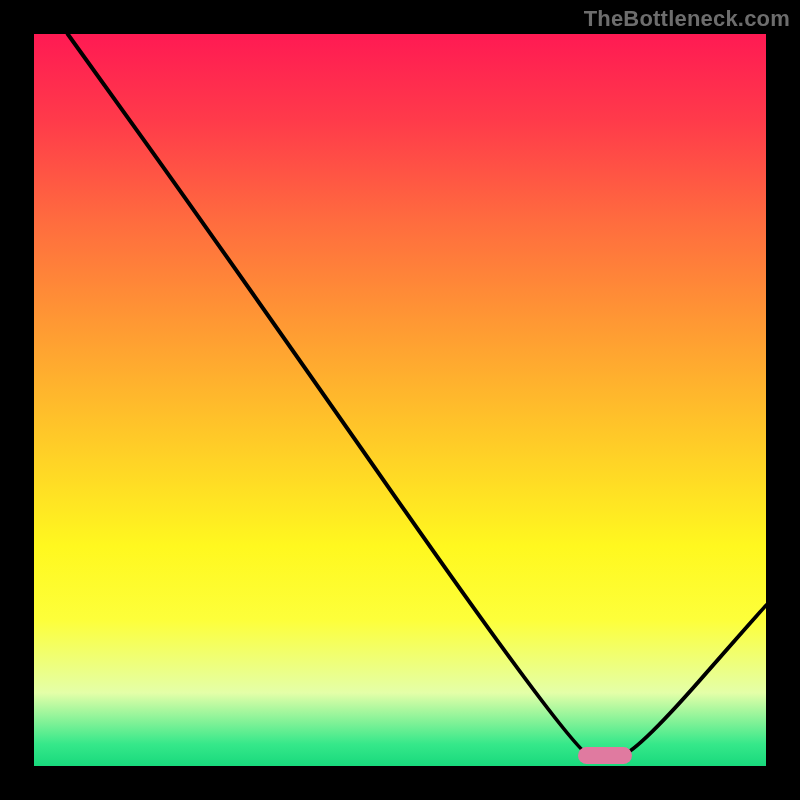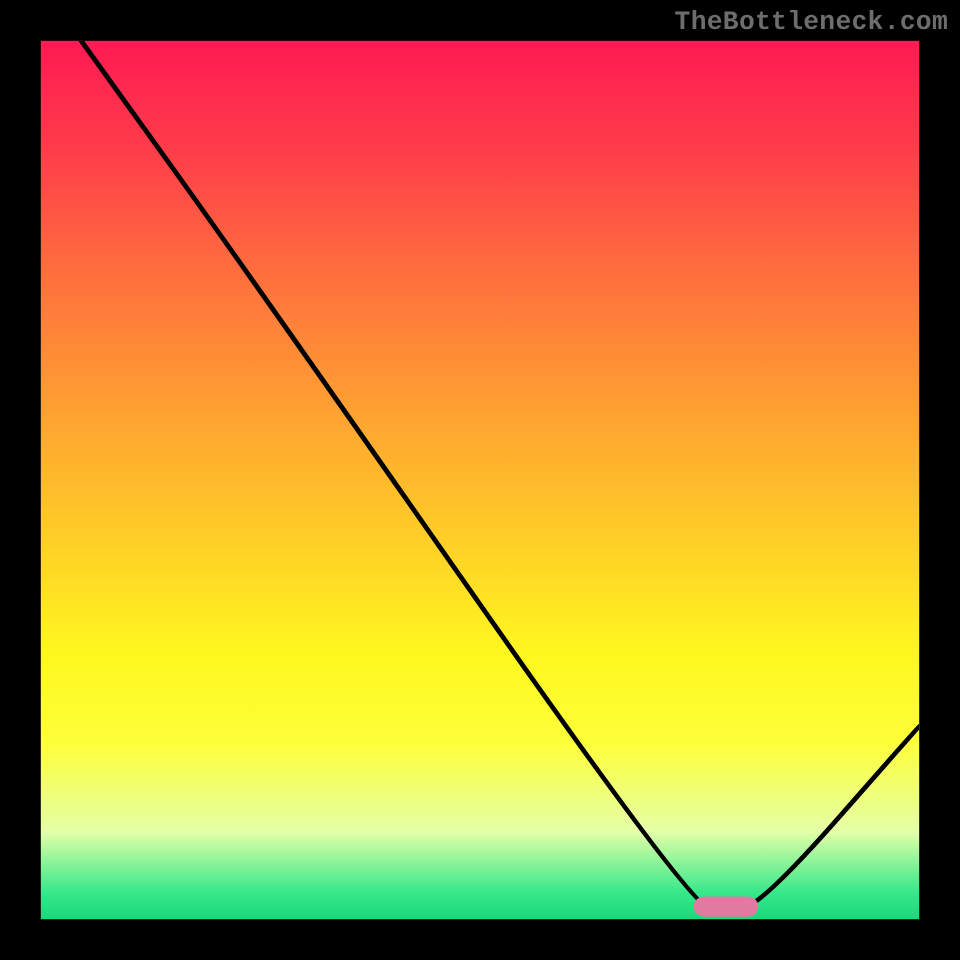--- a/index.html
+++ b/index.html
@@ -26,21 +26,21 @@
       #fdff3a 80%,
       #e4ffa8 90%,
       #36e88a 97%,
       #18d97c 100%
     );
   }
   .watermark {
     position: absolute;
     top: 6px;
     right: 10px;
-    font-family: Liberation Mono, monospace;
+    font-family: Liberation Sans, sans-serif;
     font-size: 22px;
     font-weight: 600;
     color: #6d6d6d;
     letter-spacing: 0.2px;
   }
   svg.curve {
     position: absolute;
     left: 0;
     top: 0;
   }

